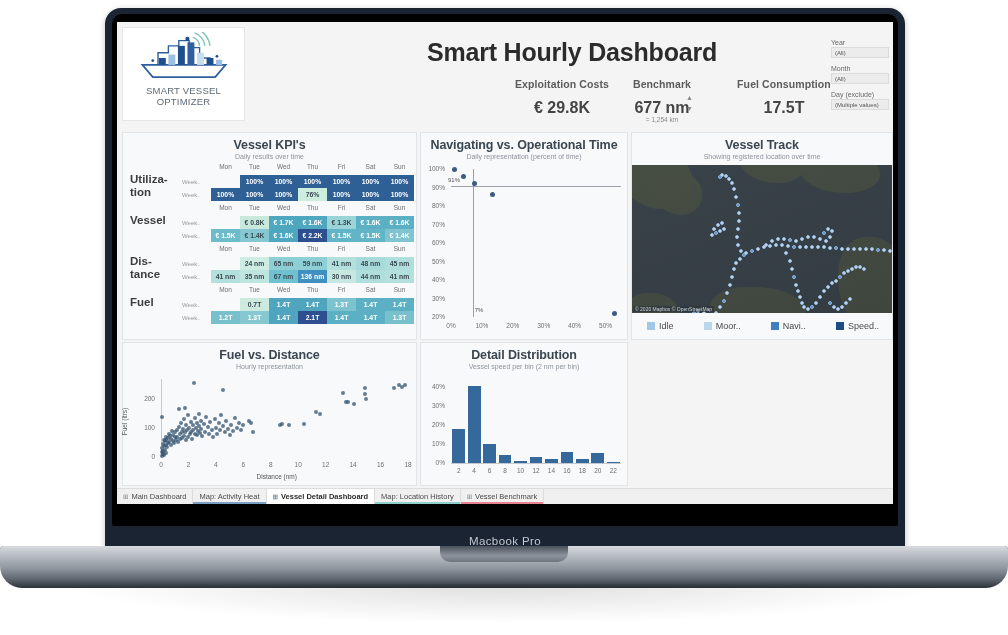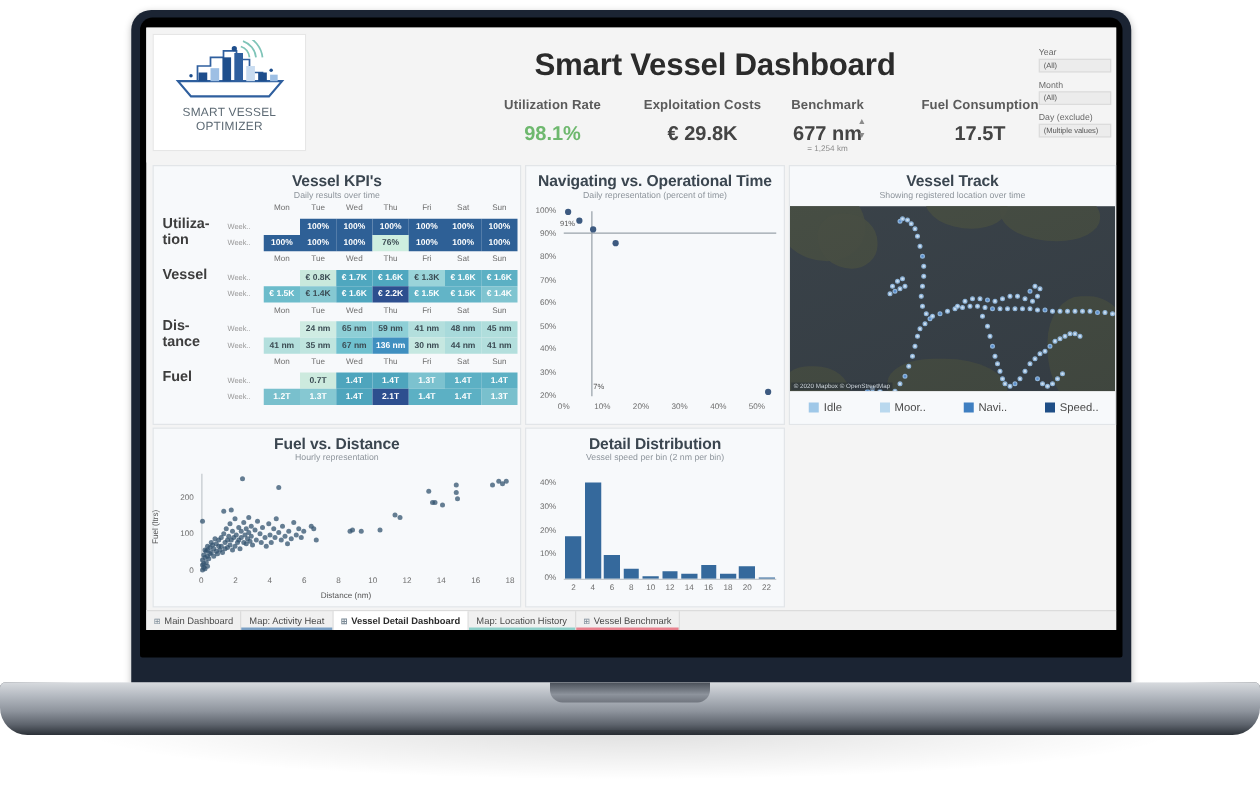--- a/index.html
+++ b/index.html
@@ -190,27 +190,23 @@
           <path d="M70 6 a12 12 0 0 1 8 10" fill="none" stroke="#7fc4b8" stroke-width="1.6"></path>
           <path d="M72 1 a18 18 0 0 1 12 15" fill="none" stroke="#7fc4b8" stroke-width="1.6"></path>
           <path d="M74 -4 a24 24 0 0 1 16 20" fill="none" stroke="#7fc4b8" stroke-width="1.6"></path>
         </svg>
         <div class="logo-text">
           <div>SMART VESSEL</div>
           <div>OPTIMIZER</div>
         </div>
       </div>
 
-      <div class="title">Smart Vessel Dashboard</div>
+      <div class="title">Smart Hourly Dashboard</div>
 
       <div class="kpis">
-        <div class="kpi" style="left:80px;  top:0; width:130px;">
-          <div class="k-label">Utilization Rate</div>
-          <div class="k-value green">98.1%</div>
-        </div>
         <div class="kpi" style="left:200px; top:0; width:130px;">
           <div class="k-label">Exploitation Costs</div>
           <div class="k-value">€ 29.8K</div>
         </div>
         <div class="kpi" style="left:310px; top:0; width:110px;">
           <div class="k-label">Benchmark</div>
           <div class="k-value">677 nm</div>
           <div class="k-sub">= 1,254 km</div>
           <div class="spinner" style="left:78px;">
             <span>▲</span>
@@ -745,17 +741,18 @@
         <div class="tab t-underline-teal">
           <span>Map: Location History</span>
         </div>
         <div class="tab t-underline-pink">
           <span class="tab-ico">⊞</span>
           <span>Vessel Benchmark</span>
         </div>
       </div>
   </div>
 
+  <div class="laptop-label">Macbook Pro</div>
   <div class="laptop-base-shine"></div>
   <div class="laptop-base"></div>
   <div class="laptop-notch"></div>
   <div class="laptop-shadow"></div>
 </div>
 
 </body></html>

